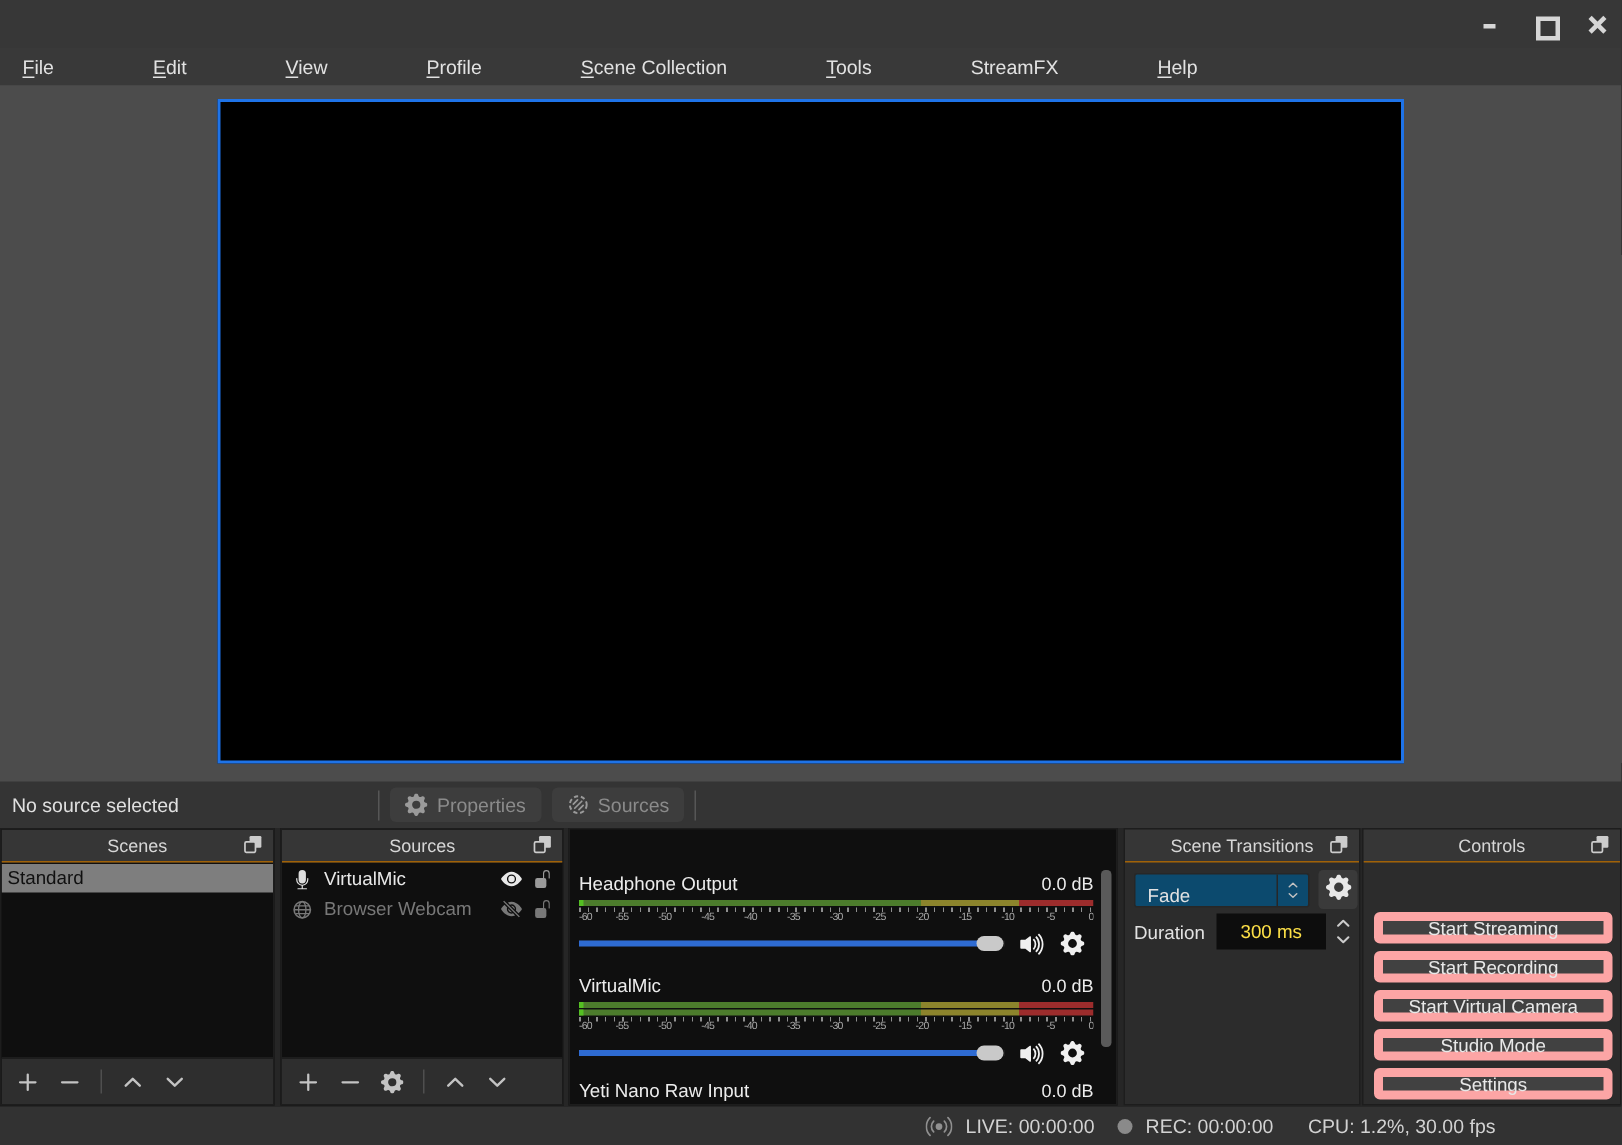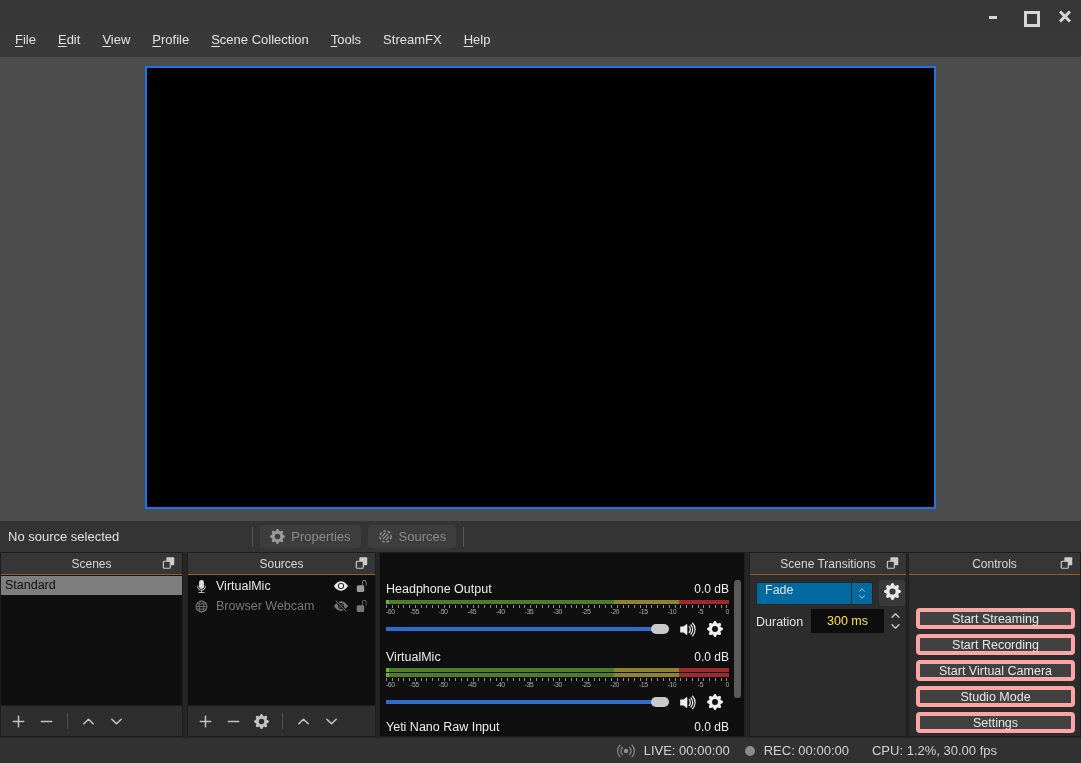--- a/index.html
+++ b/index.html
@@ -14,21 +14,21 @@
     display:flex; align-items:center; justify-content:center; }
   .titlebar-text { font-weight:bold; font-size:13px; color:#eeeeee; }
   .win-controls { position:absolute; right:10px; top:0; height:32px; display:flex; align-items:center; gap:24px; }
   .wc { width:12px; height:12px; position:relative; cursor:default; }
   .wc-min::before { content:""; position:absolute; left:2px; top:6px; width:8px; height:3px; background:#d6d6d6; }
   .wc-max::before { content:""; position:absolute; left:1px; top:1px; width:10px; height:10px; border:3px solid #d6d6d6; }
   .wc-close::before,.wc-close::after { content:""; position:absolute; left:-1px; top:5px; width:14px; height:3px; background:#d6d6d6; }
   .wc-close::before { transform:rotate(45deg);} .wc-close::after{ transform:rotate(-45deg);}
   
   .menubar { position:absolute; left:0; top:32px; width:1081px; height:25px; background:#393939;
-    display:flex; align-items:flex-start; padding-left:4px; }
+    display:flex; align-items:center; padding-left:4px;gap:44px; }
   .menu-item { padding:0 11px; display:flex; align-items:center; font-size:13px; color:#e2e2e2; }
   .menu-item u { text-decoration:underline; text-underline-offset:2px; }
   
   .main-area { position:absolute; left:0; top:57px; width:1081px; height:464px; background:#4c4c4c; }
   .preview { position:absolute; left:145px; top:9px; width:791px; height:443px;
     border:2px solid var(--accent); background:#000; }
   
   .src-toolbar { position:absolute; left:0; top:521px; width:1081px; height:31px; background:#343434;
     display:flex; align-items:center; }
   .src-msg { margin-left:8px; font-size:13px; color:#e0e0e0; }
@@ -77,37 +77,37 @@
   .ticklabels span:first-child { transform:none; }
   .ticklabels span:last-child { transform:translateX(-100%); }
   .fader-row { display:flex; align-items:center; margin-top:5px; height:14px; gap:9px; }
   .fader { position:relative; width:284px; height:10px; }
   .fader-track { position:absolute; left:0; top:3px; height:4px; width:100%; background:#1c1c1c; }
   .fader-fill { position:absolute; left:0; top:3px; height:4px; width:94%; background:var(--slider-blue); }
   .fader-handle { position:absolute; right:1px; top:0; width:18px; height:10px; background:#c9c9c9; border-radius:5px; }
   .sp-ic,.gear-ic { display:flex; color:#f0f0f0; }
   .mixer-scroll { position:absolute; right:3px; top:27px; width:7px; height:118px; background:#5a5a5a; border-radius:3px; }
   
-  .combo { position:absolute; left:6px; top:29px; width:117px; height:23px; background:#0369a1;
-    border:1px solid #272727; border-radius:2px; display:flex; align-items:flex-start; }
+  .combo { position:absolute; left:6px; top:29px; width:117px; height:23px; background:#0c4a6e;
+    border:1px solid #272727; border-radius:2px; display:flex; align-items:flex-end; }
   .combo-text { flex:1; padding-left:8px; font-size:12.5px; color:#e2e2e2; }
   .combo-spin { width:21px; align-self:stretch; border-left:1px solid #272727; display:flex; flex-direction:column;
     align-items:center; justify-content:center; color:#c0c0c0; }
   .combo-spin .ic { display:flex; height:7px; align-items:center; }
   .trans-gear { position:absolute; left:129px; top:27px; width:26px; height:26px; background:#3a3a3a;
     border-radius:3px; display:flex; align-items:center; justify-content:center; color:#e8e8e8; }
   .dur-label { position:absolute; left:6px; top:57px; height:23px; display:flex; align-items:center; font-size:12.5px; color:#e2e2e2; }
   .dur-box { position:absolute; left:61px; top:56px; width:73px; height:24px; background:#0d0d0d;
     display:flex; align-items:center; justify-content:center; font-size:12.5px; color:#fde047; }
   .dur-spin { position:absolute; left:136px; top:56px; width:18px; height:24px; display:flex; flex-direction:column;
     align-items:center; justify-content:center; color:#cccccc; }
   .dur-spin .ic { display:flex; height:11px; align-items:center; }
   
   .ctl-body { position:absolute; left:0; right:0; top:23px; bottom:0; }
-  .ctl-btn { position:absolute; left:7px; width:159px; height:21px; background:#414141; border:4px solid #fca5a5;
+  .ctl-btn { position:absolute; left:7px; width:159px; height:21px; background:#414141; border:6px solid #fca5a5;
     border-radius:4px; display:flex; align-items:center; justify-content:center; font-size:12.5px; color:#e8e8e8; }
   
   .statusbar { position:absolute; left:0; top:738px; width:1081px; height:25px; background:#323232;
     display:flex; align-items:center; justify-content:flex-end; padding-right:84px; gap:9px; }
   .sb-ic { display:flex; color:#909090; }
   .sb-dot { width:10px; height:10px; border-radius:50%; background:#8a8a8a; margin-left:6px; }
   .sb-text { font-size:13px; color:#d2d2d2; }
   .sb-cpu { margin-left:14px; }
 </style>
 </head>

